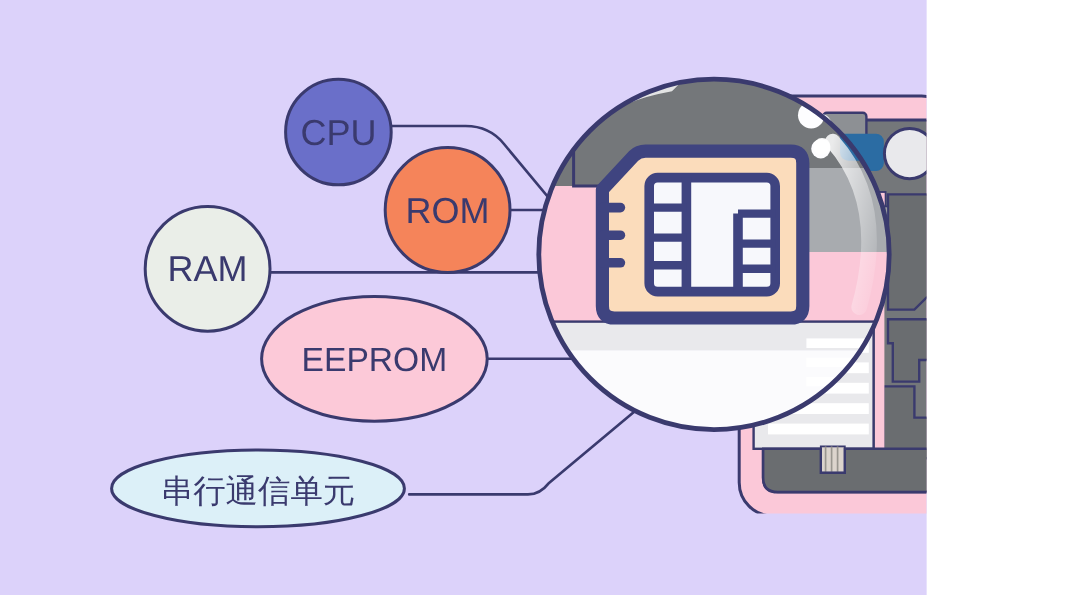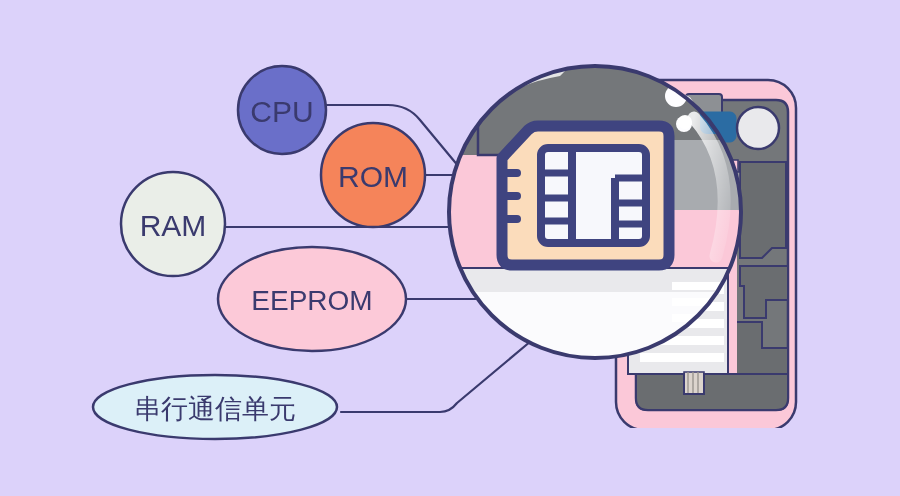--- a/index.html
+++ b/index.html
@@ -5,21 +5,21 @@
   html, body {
     margin: 0;
     padding: 0;
     background: #ffffff;
   }
   body {
     font-family: "Liberation Sans", "DejaVu Sans", sans-serif;
   }
   #stage {
     position: relative;
-    width: 900px;
+    width: 772px;
     height: 496px;
     overflow: hidden;
     background: #dcd2fa;
   }
   #stage svg {
     display: block;
     width: 900px;
     height: 496px;
   }
   .node-label {

